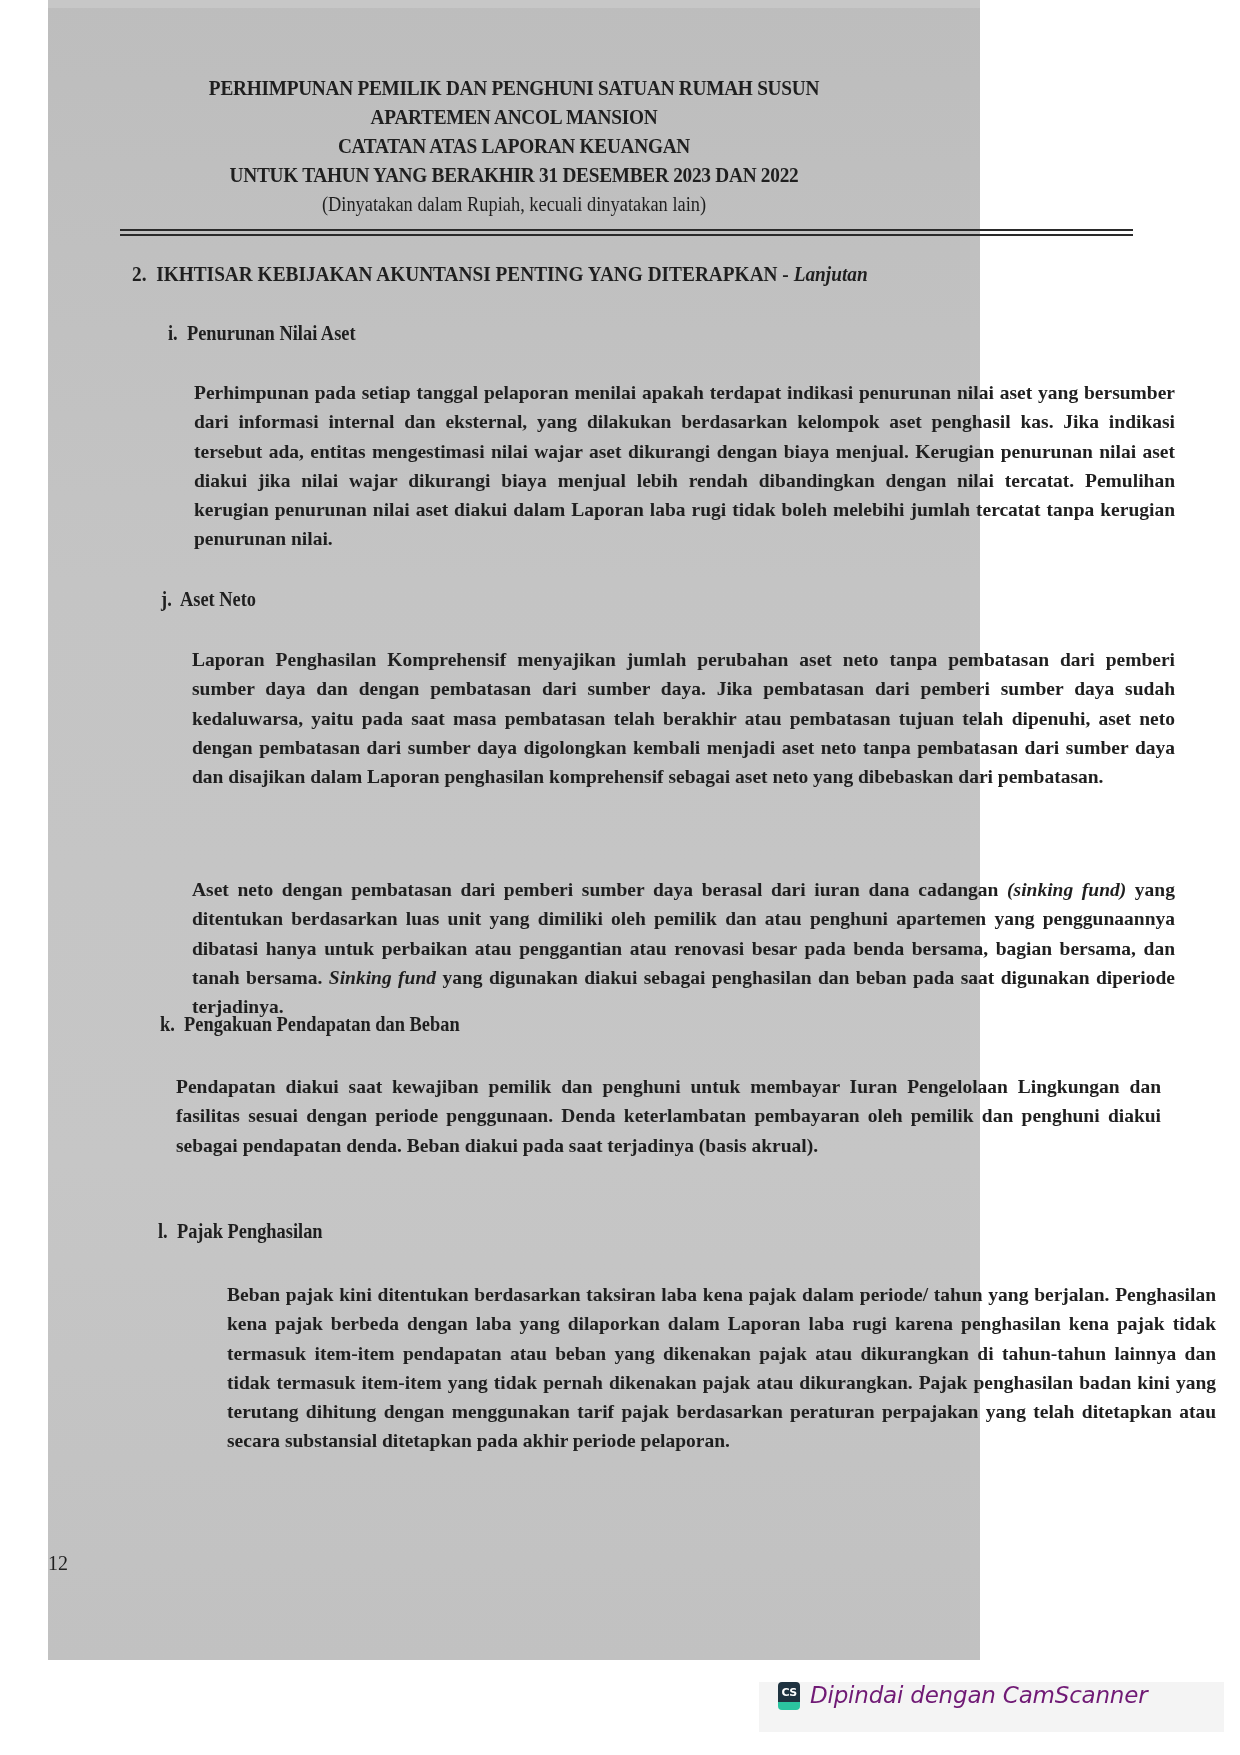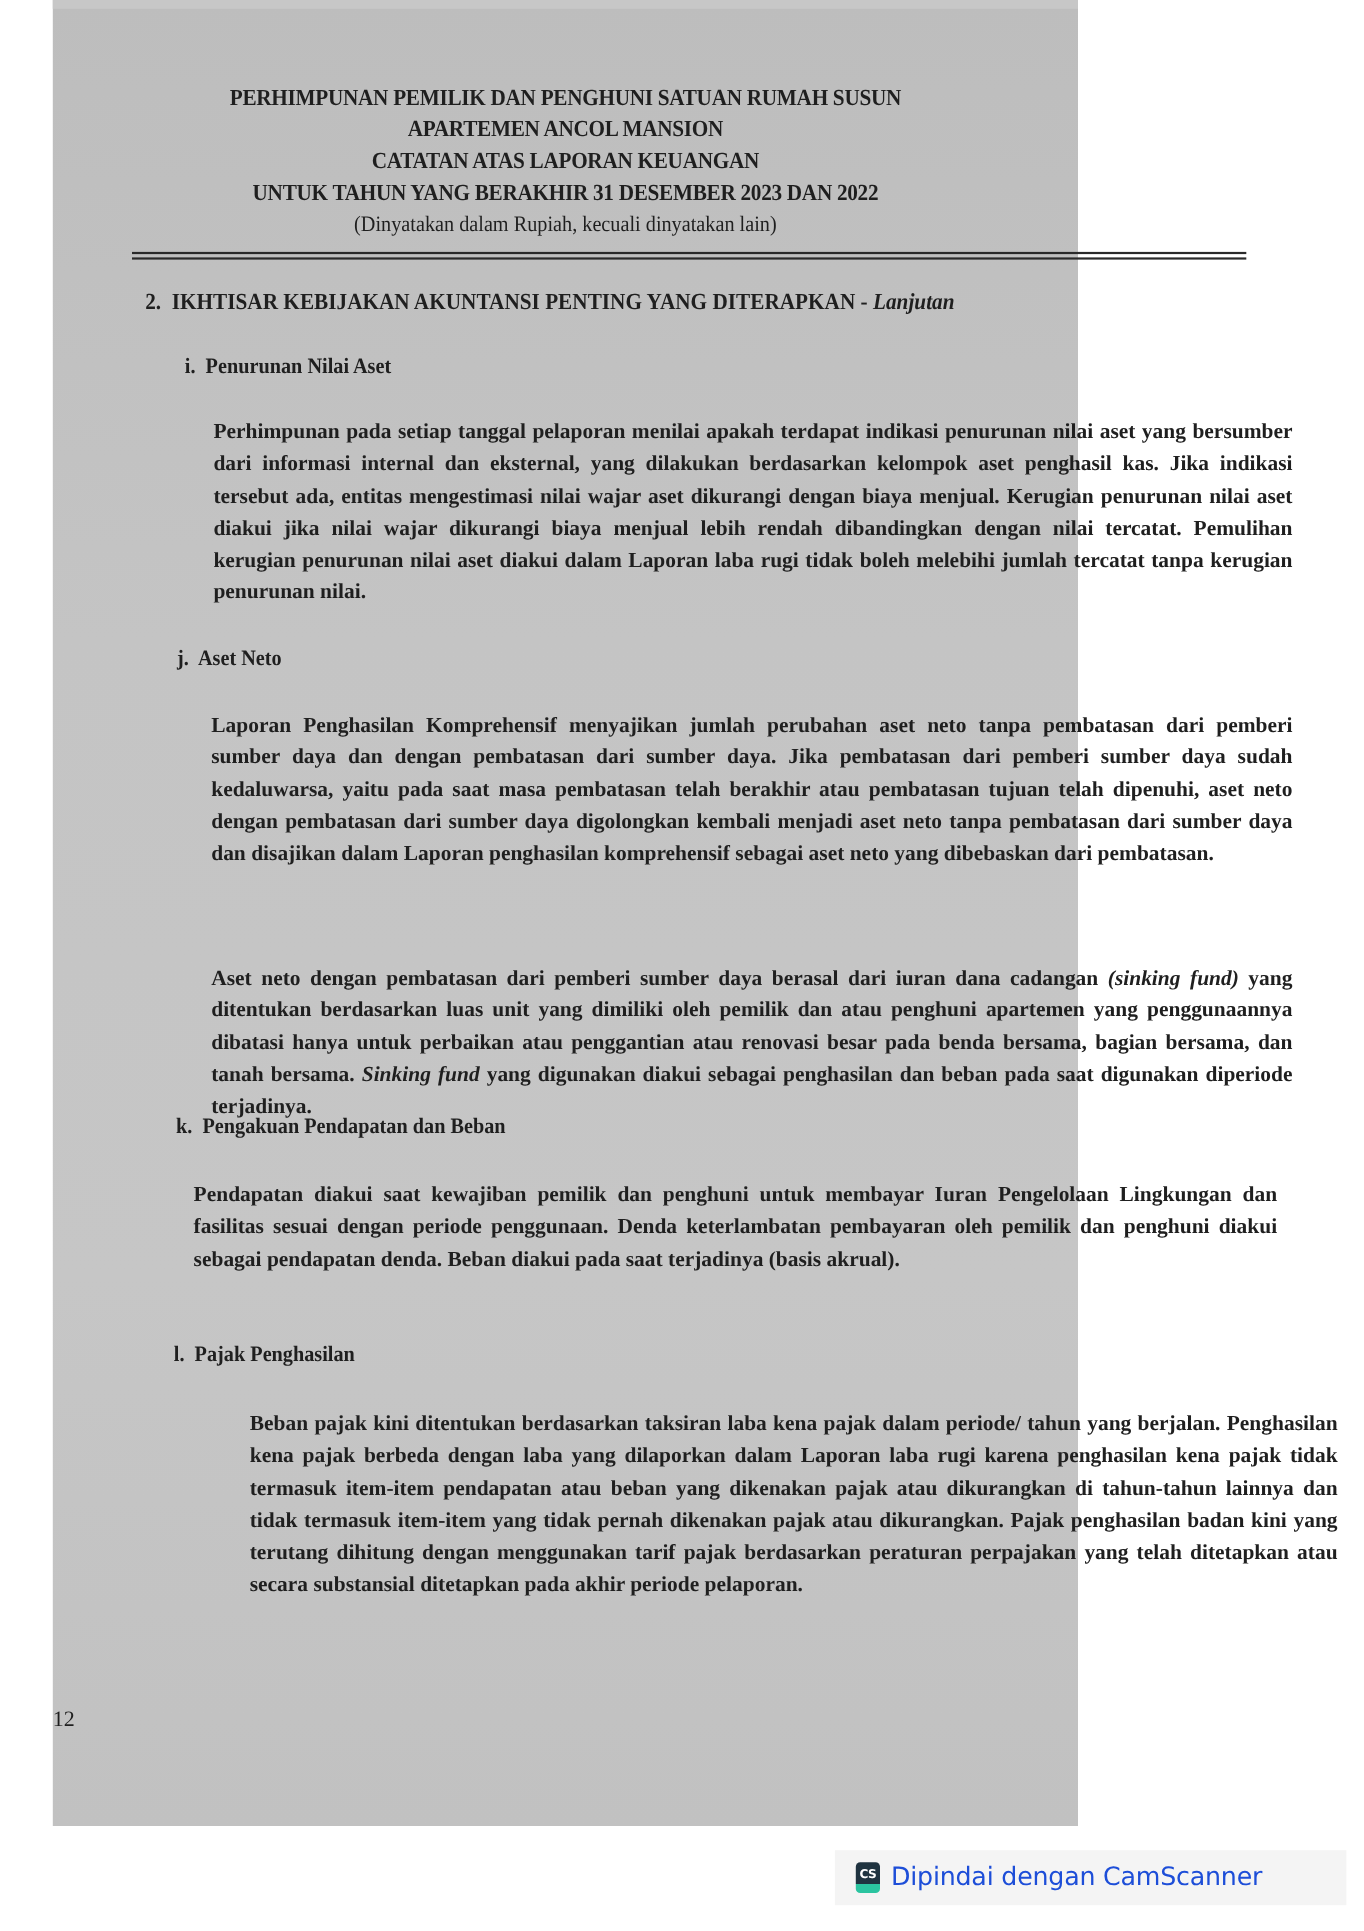--- a/index.html
+++ b/index.html
@@ -115,21 +115,20 @@
     }
 
     .watermark {
       position: absolute;
       left: 759px;
       top: 1682px;
       width: 465px;
       height: 50px;
       background: #f4f4f4;
       display: flex;
-      align-items: center;
       padding-left: 19px;
       box-sizing: border-box;
     }
     .cs-logo {
       width: 22px;
       height: 28px;
       border-radius: 4px;
       background: linear-gradient(180deg, #1f3340 0%, #1f3340 70%, #2bc4a0 70%, #2bc4a0 100%);
       color: #ffffff;
       font-family: "DejaVu Sans", sans-serif;
@@ -139,22 +138,23 @@
       align-items: flex-start;
       justify-content: center;
       padding-top: 4px;
       box-sizing: border-box;
       letter-spacing: -0.5px;
     }
     .watermark-text {
       margin-left: 10px;
       font-family: "DejaVu Sans", sans-serif;
       font-size: 23px;
-      color: #1d4ed8;
+      color: #701a75;
       letter-spacing: -0.2px;
+      font-style: italic;
     }
   </style>
 </head>
 <body>
 
 <div class="page">
   <div class="page-top-band"></div>
 
   <div class="header">
     <div class="hline">PERHIMPUNAN PEMILIK DAN PENGHUNI SATUAN RUMAH SUSUN</div>

